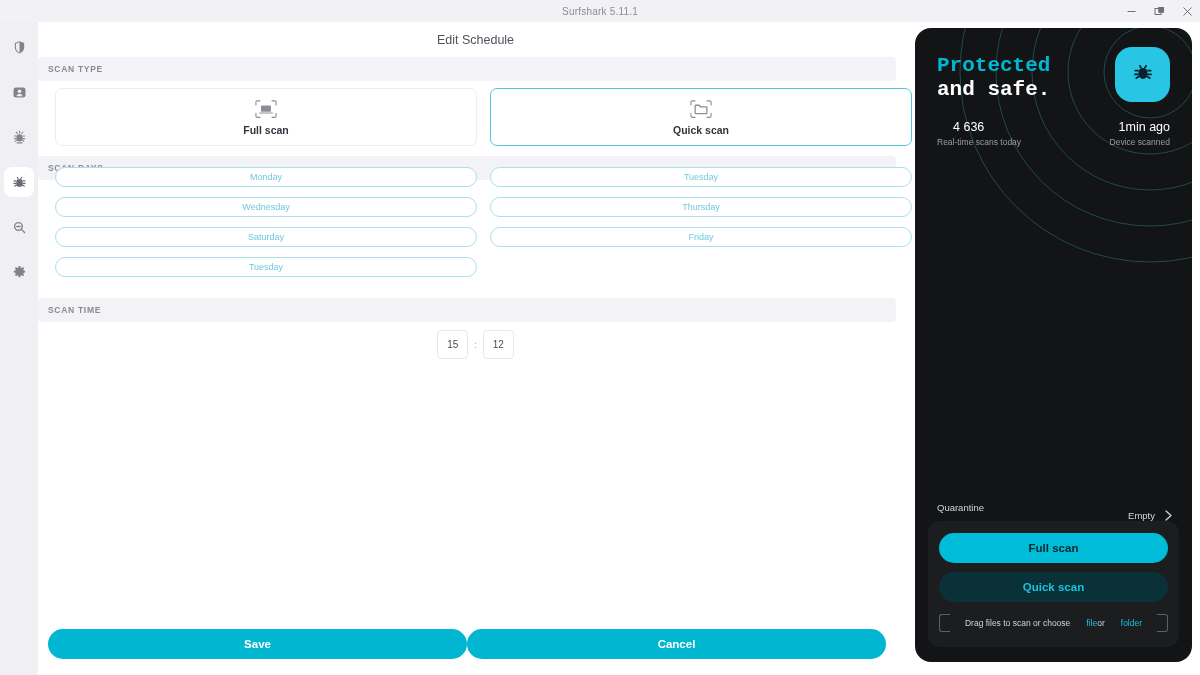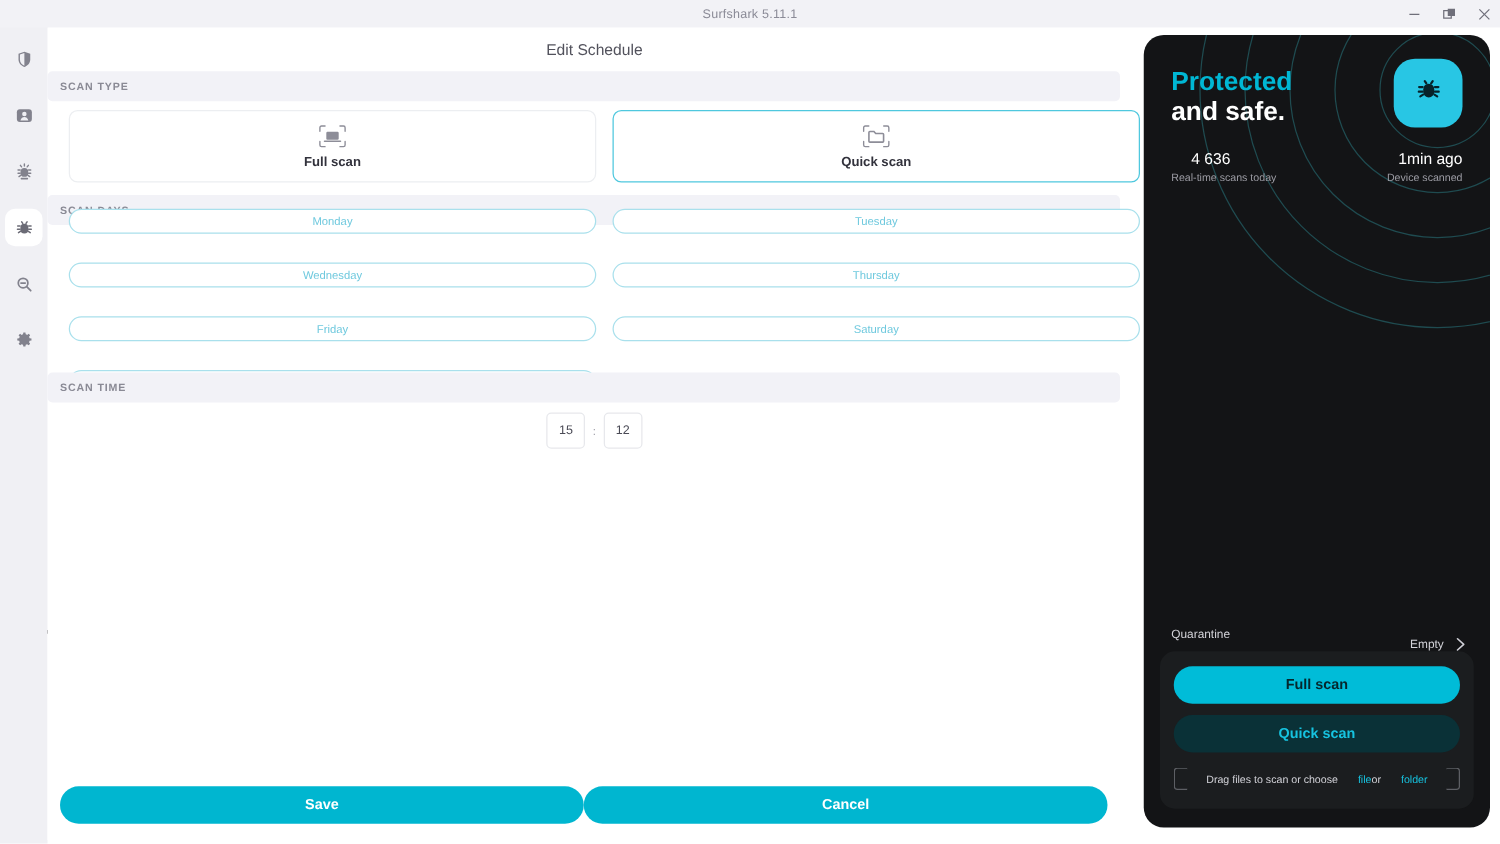--- a/index.html
+++ b/index.html
@@ -82,21 +82,21 @@
     display: flex; flex-direction: column; align-items: center;
     justify-content: center; gap: 3px; cursor: pointer;
   }
   .scan-card.selected { border: 1px solid #4fc8de; }
   .scan-card-icon { color: #8d8d98; height: 22px; display:flex; align-items:center; }
   .scan-card-label { font-size: 10.5px; color: #32323c; font-weight: 700; }
 
   
   .days {
     position: absolute; left: 17px; top: 145px;
-    width: 858px; display: flex; flex-wrap: wrap; gap: 23px 13px;
+    width: 858px; display: flex; flex-wrap: wrap; gap: 10px 13px;
   }
   .day-btn {
     width: 422px; height: 20px; border-radius: 11px;
     border: 1px solid #a9e0ec; background: #ffffff;
     display: flex; align-items: center; justify-content: center;
     font-size: 9px; color: #6fc9de; cursor: pointer;
   }
 
   
   .time-row {
@@ -124,21 +124,21 @@
     font-family: "Liberation Sans", sans-serif;
   }
 
   
   .panel {
     position: absolute; left: 915px; top: 28px;
     width: 277px; height: 634px;
     background: #131416; border-radius: 16px; overflow: hidden;
   }
   .rings { position: absolute; inset: 0; }
-  .panel-head { position: absolute; left: 22px; top: 26px; z-index: 2; }
+  .panel-head { position: absolute; left: 22px; top: 26px; z-index: 2; font-family: Liberation Mono, monospace; }
   .head-l1 { font-size: 21px; font-weight: 700; color: #00b7d4; line-height: 1.12; }
   .head-l2 { font-size: 21px; font-weight: 700; color: #ffffff; line-height: 1.12; }
 
   .bug-badge {
     position: absolute; right: 22px; top: 19px; z-index: 3;
     width: 55px; height: 55px; border-radius: 17px; background: #28c6e4;
     display: flex; align-items: center; justify-content: center;
   }
 
   .stats {
@@ -314,22 +314,22 @@
       </div>
     </div>
 
     <div class="section-head" style="top:134px;">SCAN DAYS</div>
 
     <div class="days">
       <div class="day-btn">Monday</div>
       <div class="day-btn">Tuesday</div>
       <div class="day-btn">Wednesday</div>
       <div class="day-btn">Thursday</div>
+      <div class="day-btn">Saturday</div>
       <div class="day-btn">Friday</div>
-      <div class="day-btn">Saturday</div>
       <div class="day-btn">Tuesday</div>
     </div>
 
     <div class="section-head" style="top:276px;">SCAN TIME</div>
 
     <div class="time-row">
       <div class="time-box">15</div>
       <div class="time-sep">:</div>
       <div class="time-box">12</div>
     </div>

